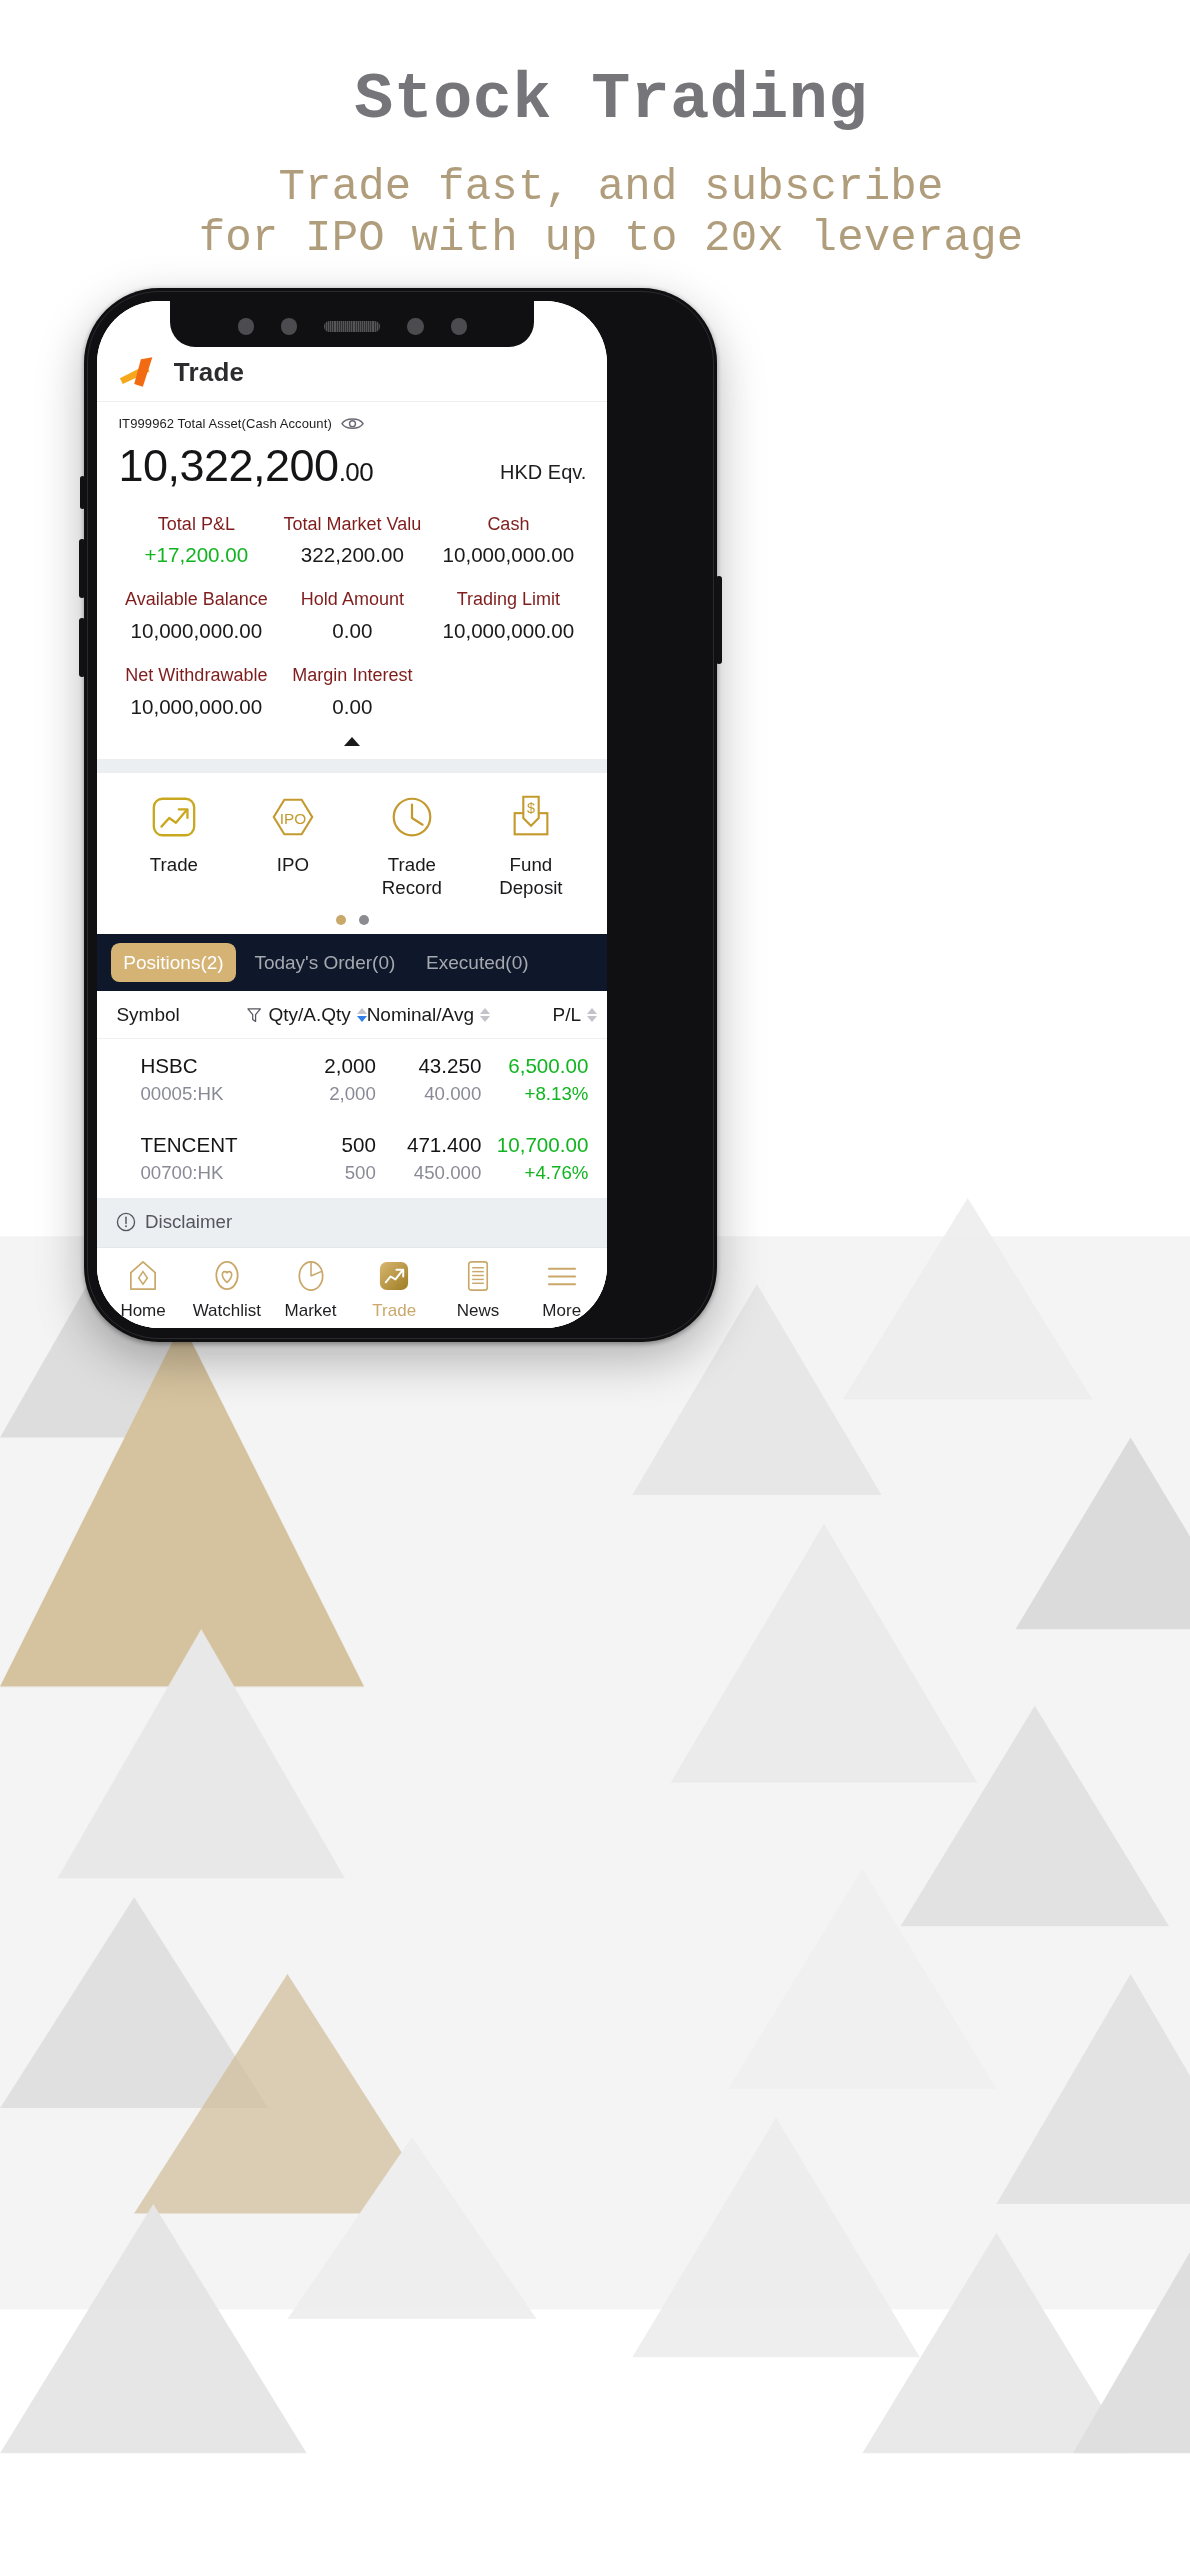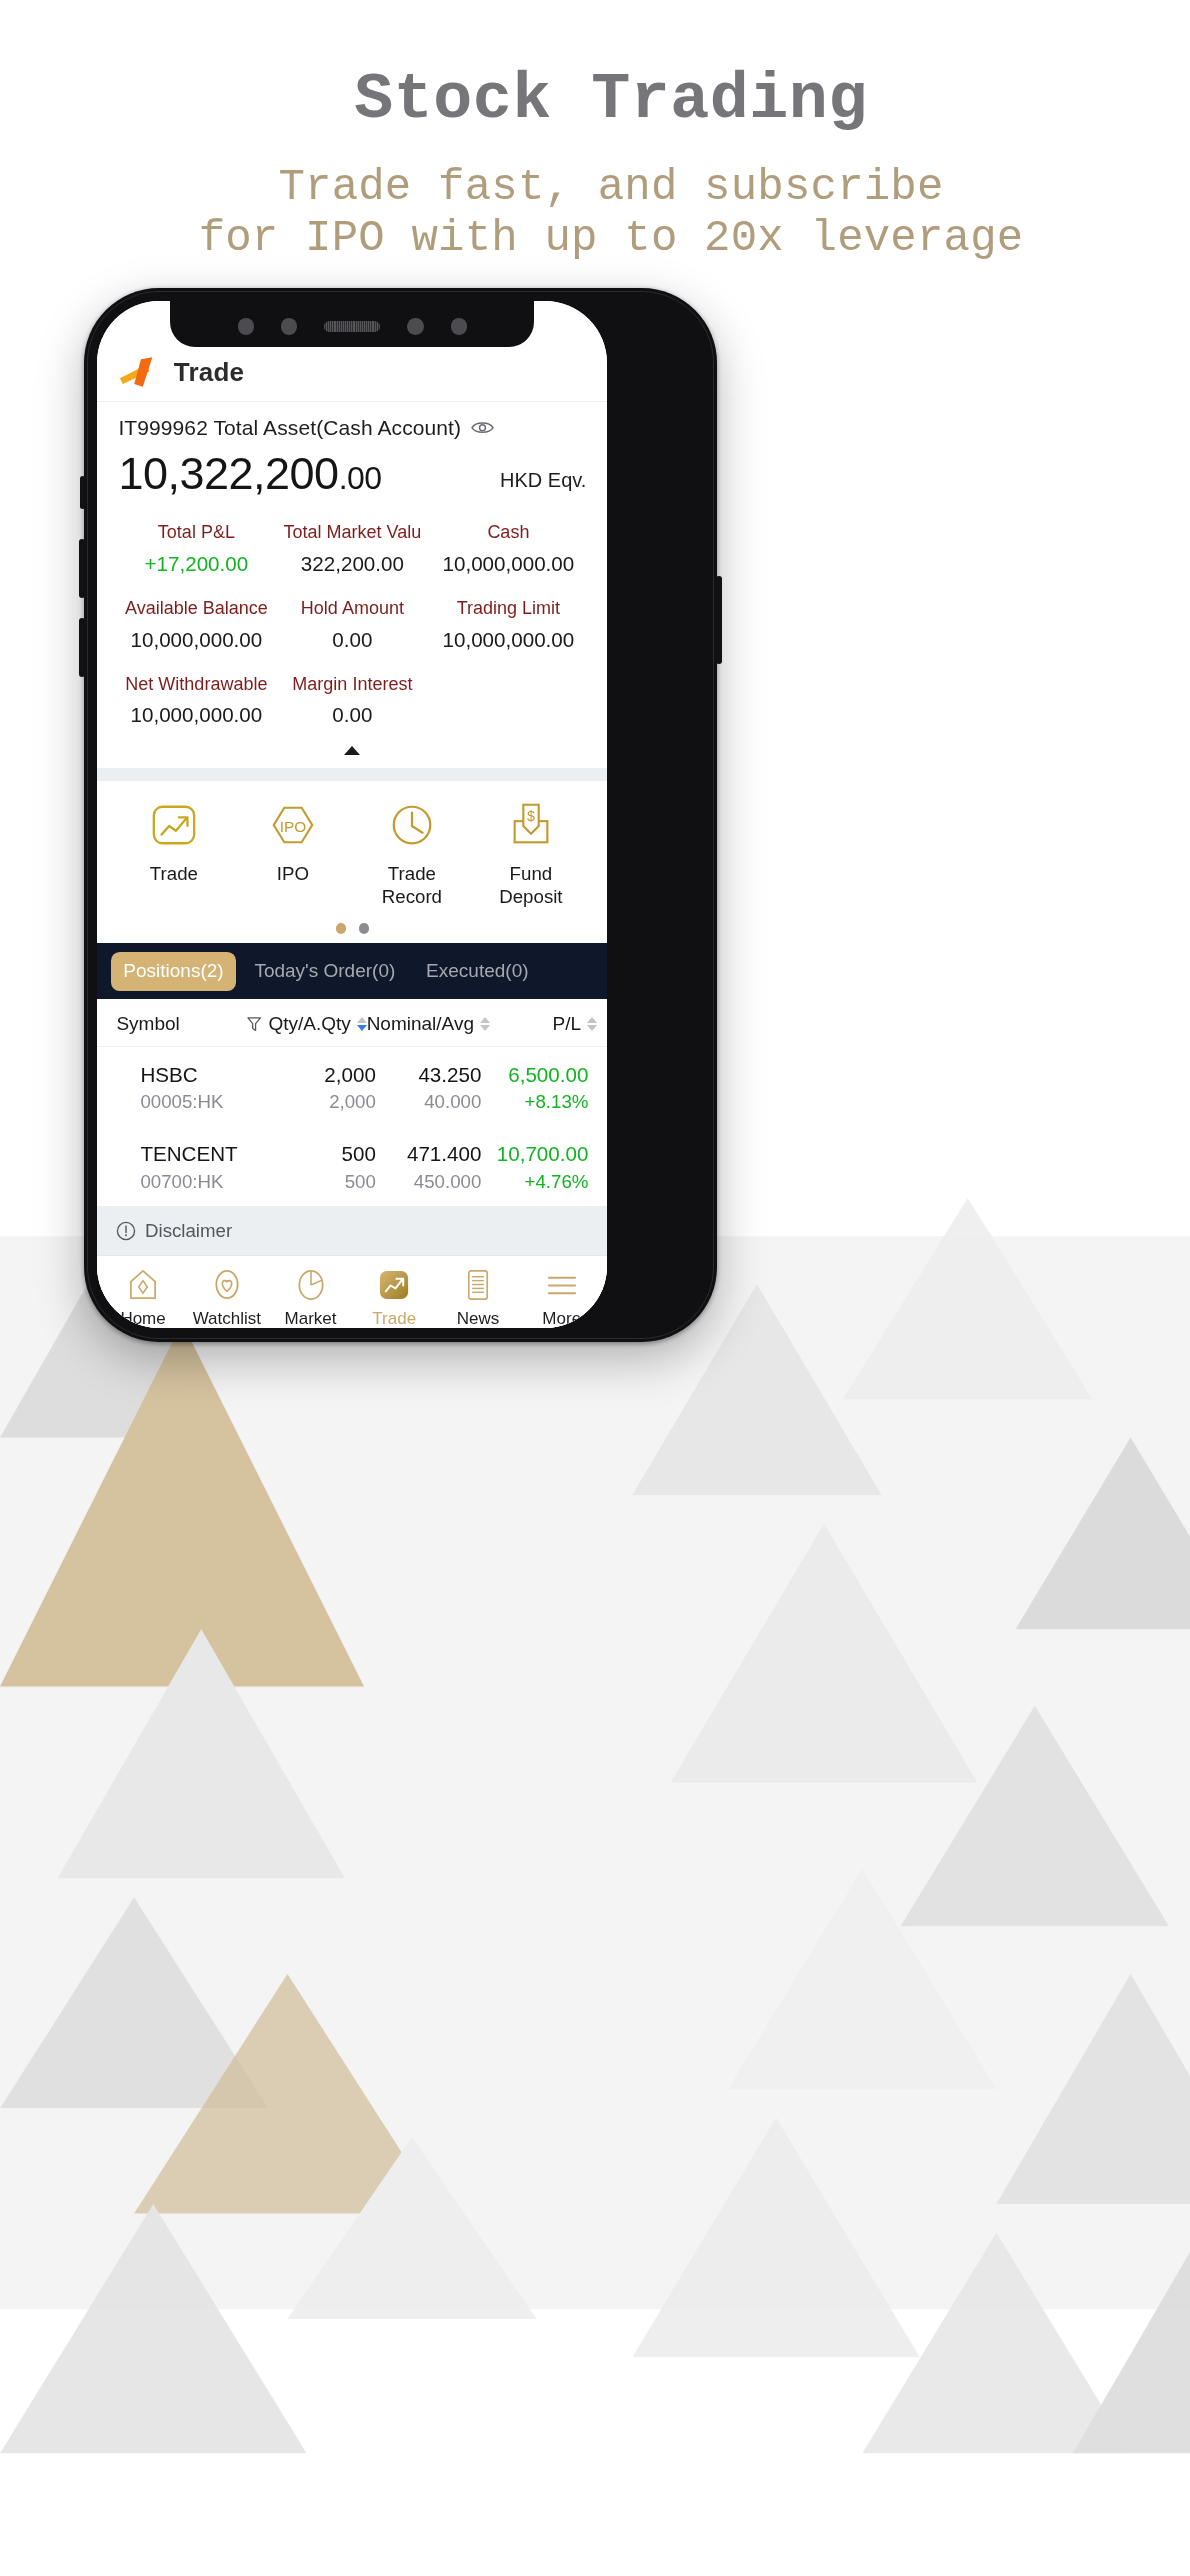--- a/index.html
+++ b/index.html
@@ -169,40 +169,40 @@
   .account-block {
     padding: 13.4px 21px 3.8px 21px;
     flex: none;
   }
   .account-line {
     display: flex;
     align-items: center;
     gap: 9.6px;
   }
   .account-label {
-    font-size: 21px;
+    font-size: 13px;
     color: #1e1e20;
     letter-spacing: 0.1px;
   }
   .eye-icon { width: 23px; height: 15.3px; flex: none; }
 
   .balance-row {
     display: flex;
     align-items: flex-end;
     justify-content: space-between;
     margin-top: 11.5px;
   }
   .balance-main {
     font-size: 45px;
     font-weight: 400;
     color: #151517;
     letter-spacing: -0.5px;
     line-height: 1;
   }
-  .balance-cents { font-size: 32px; }
+  .balance-cents { font-size: 26px; }
   .balance-cur {
     font-size: 20px;
     color: #1e1e20;
     padding-bottom: 3.8px;
   }
 
   
   .stats-grid {
     margin-top: 23px;
     display: grid;

